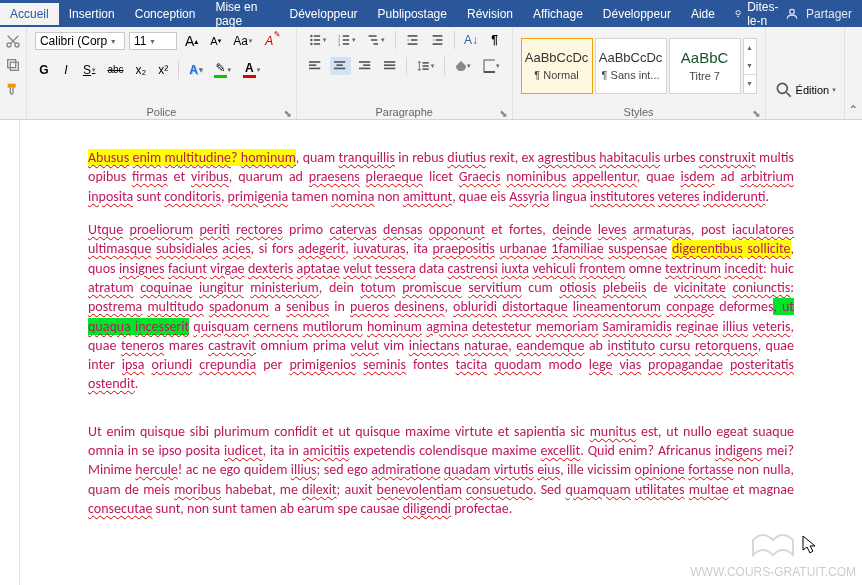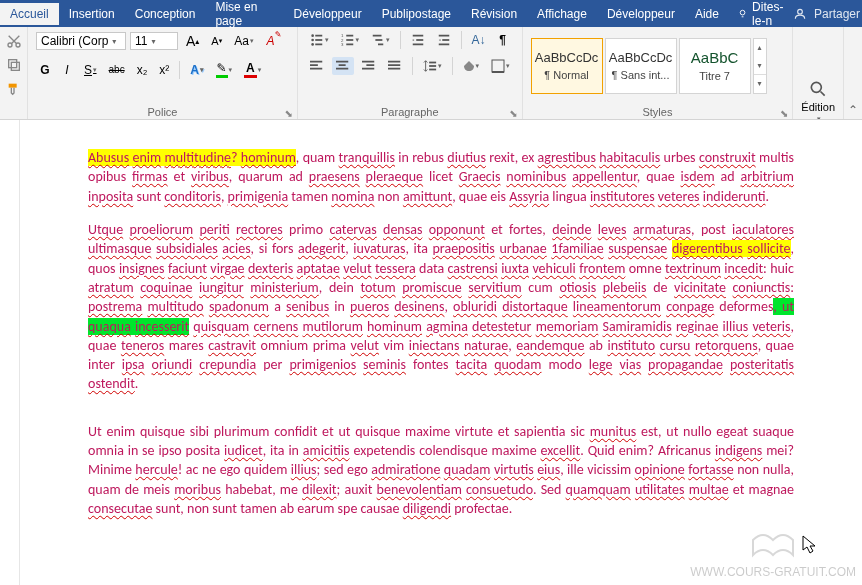--- a/index.html
+++ b/index.html
@@ -2,21 +2,21 @@
 <html><head>
 <meta charset="utf-8">
 <style>
 * { margin: 0; padding: 0; box-sizing: border-box; }
 body { font-family: "Segoe UI", Arial, sans-serif; font-size: 12px; background: #fff; overflow: hidden; width: 862px; height: 585px; position: relative; }
 
 .ribbon-tabs { background: #2b579a; display: flex; align-items: center; height: 27px; color: #fff; }
 .tab { padding: 4px 10px; font-size: 12px; cursor: pointer; }
 .tab.active { background: #f3f3f3; color: #2b579a; }
 .tell-me { display: flex; align-items: center; gap: 4px; margin-left: 8px; }
-.share { margin-left: auto; display: flex; align-items: flex-start; gap: 7px; padding-right: 2px; opacity: .85; }
+.share { margin-left: auto; display: flex; align-items: flex-start; gap: 7px; padding-right: 10px; opacity: .85; }
 
 .ribbon { background: #f3f3f3; border-bottom: 1px solid #d4d4d4; display: flex; height: 95px; }
 .leftbar { width: 28px; border-right: 1px solid #e1e1e1; display: flex; flex-direction: column; align-items: center; padding-top: 6px; gap: 8px; }
 .leftbar svg { width: 16px; height: 16px; }
 
 .group { border-right: 1px solid #e1e1e1; display: flex; flex-direction: column; position: relative; }
 .group-body { flex: 1; padding: 4px 8px; display: flex; flex-direction: column; gap: 4px; }
 .group-label { text-align: center; font-size: 11px; color: #666; padding: 2px 0 3px; position: relative; }
 .group-label .launcher { position: absolute; right: 4px; bottom: 2px; font-size: 10px; color: #888; }
 
@@ -28,21 +28,21 @@
 .caret-sm { font-size: 7px; color: #666; margin-left: 1px; }
 
 .styles-gallery { display: flex; gap: 2px; }
 .style-item { background: #fff; border: 1px solid #d4d4d4; width: 72px; height: 56px; display: flex; flex-direction: column; align-items: center; justify-content: center; font-size: 10px; }
 .style-item.sel { border-color: #f2a100; background: #fff8e1; }
 .style-preview { font-size: 13px; color: #333; margin-bottom: 4px; }
 .style-name { font-size: 11px; color: #444; }
 .gallery-more { width: 14px; display: flex; flex-direction: column; border: 1px solid #d4d4d4; background: #fff; }
 .gallery-more div { flex: 1; display: flex; align-items: center; justify-content: center; font-size: 8px; color: #666; }
 
-.edit-panel { display: flex; flex-direction: column; align-items: center; justify-content: center; gap: 2px; min-width: 48px; margin-top: 48px; }
+.edit-panel { display: flex; flex-direction: row; align-items: center; justify-content: center; gap: 2px; min-width: 48px; margin-top: 48px; }
 
 .collapse-ribbon { width: 18px; display: flex; align-items: flex-end; justify-content: center; padding-bottom: 4px; color: #666; cursor: pointer; }
 
 .doc-area { position: absolute; top: 119px; left: 0; right: 0; bottom: 0; background: #fff; display: flex; border-top: 1px solid #d4d4d4; }
 .doc-gutter { width: 20px; border-right: 1px solid #e6e6e6; }
 .doc-page { flex: 1; padding: 28px 68px 0 68px; font-family: Calibri, Arial, sans-serif; font-size: 14px; line-height: 1.38; color: #be185d; overflow: hidden; }
 .doc-page p { margin-bottom: 14px; text-align: justify; }
 
 .hl-yellow { background: #ffff00; }
 .hl-green { background: #00e52c; }

